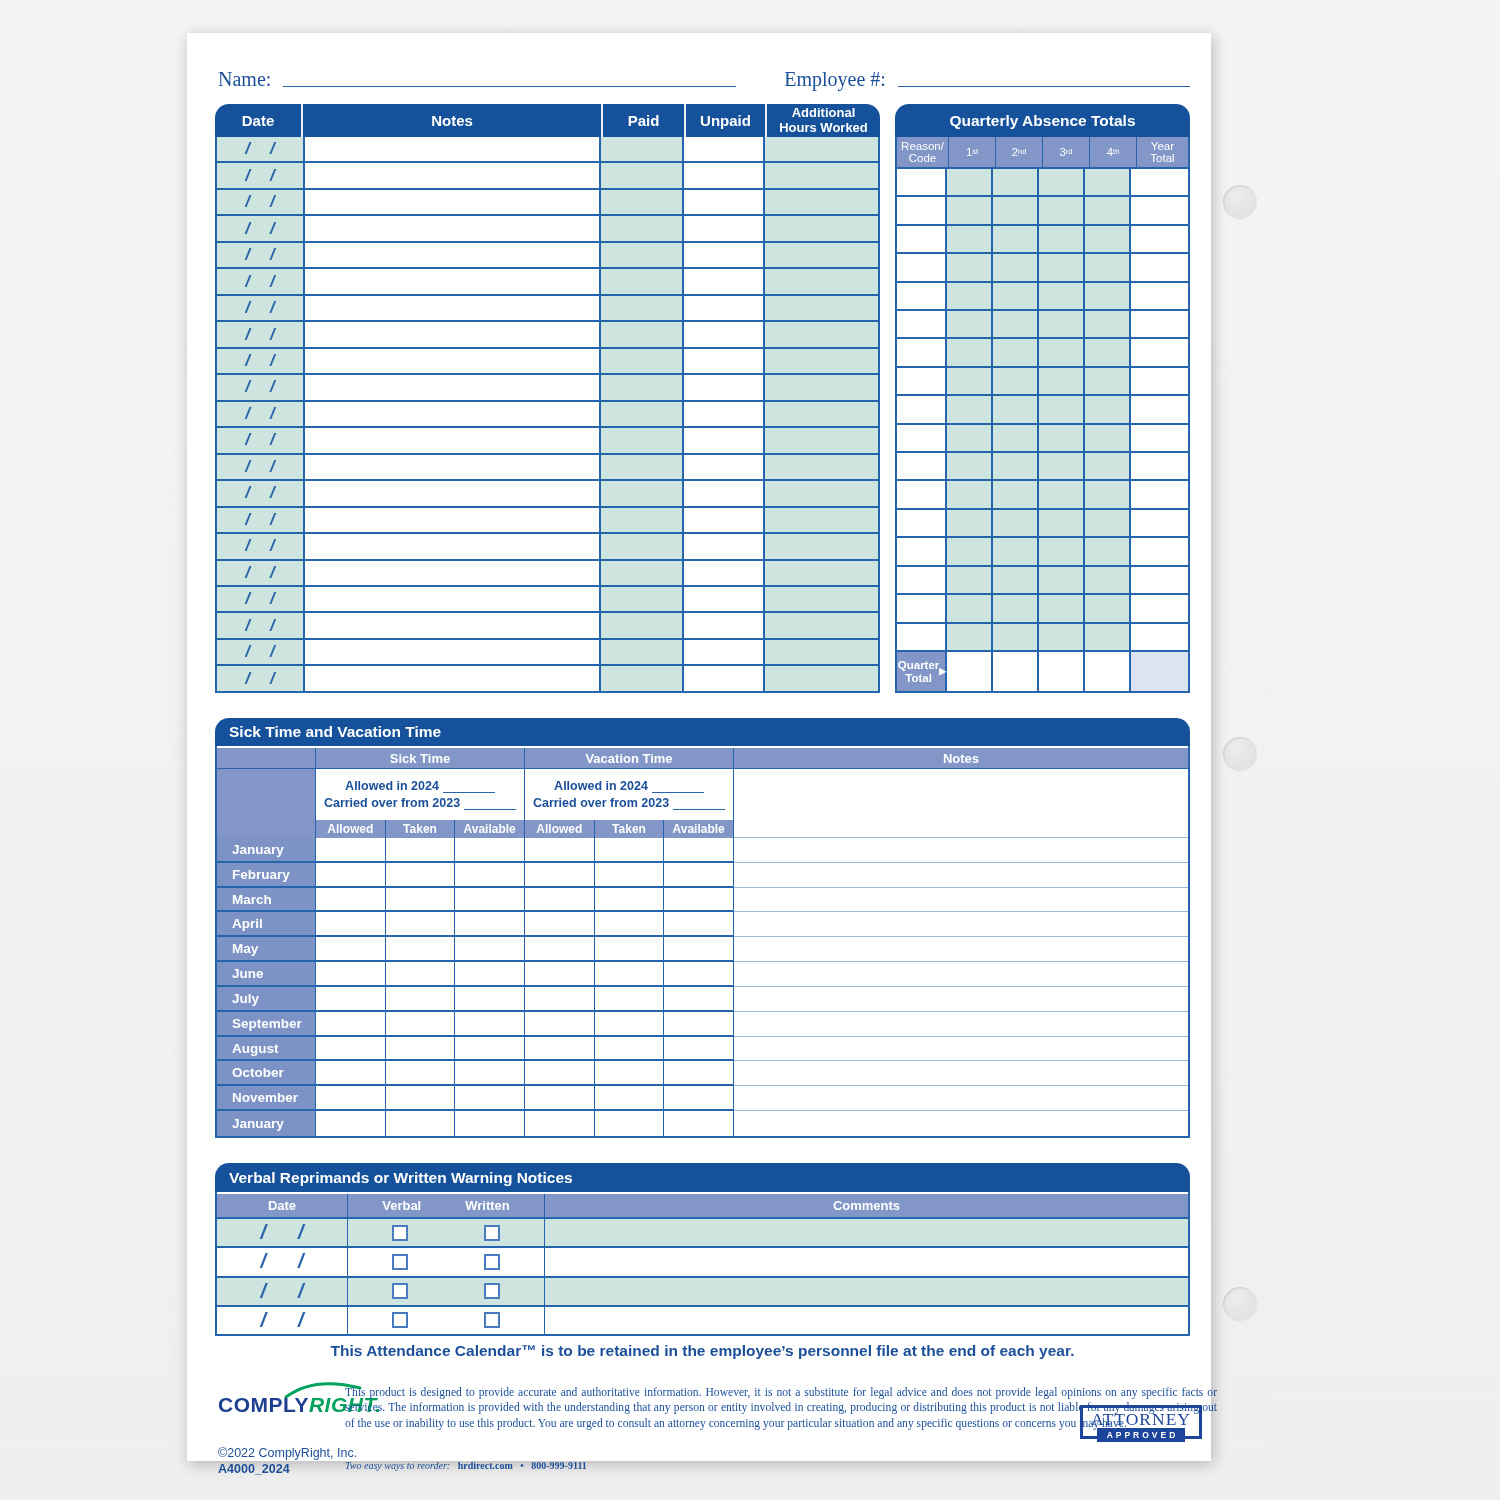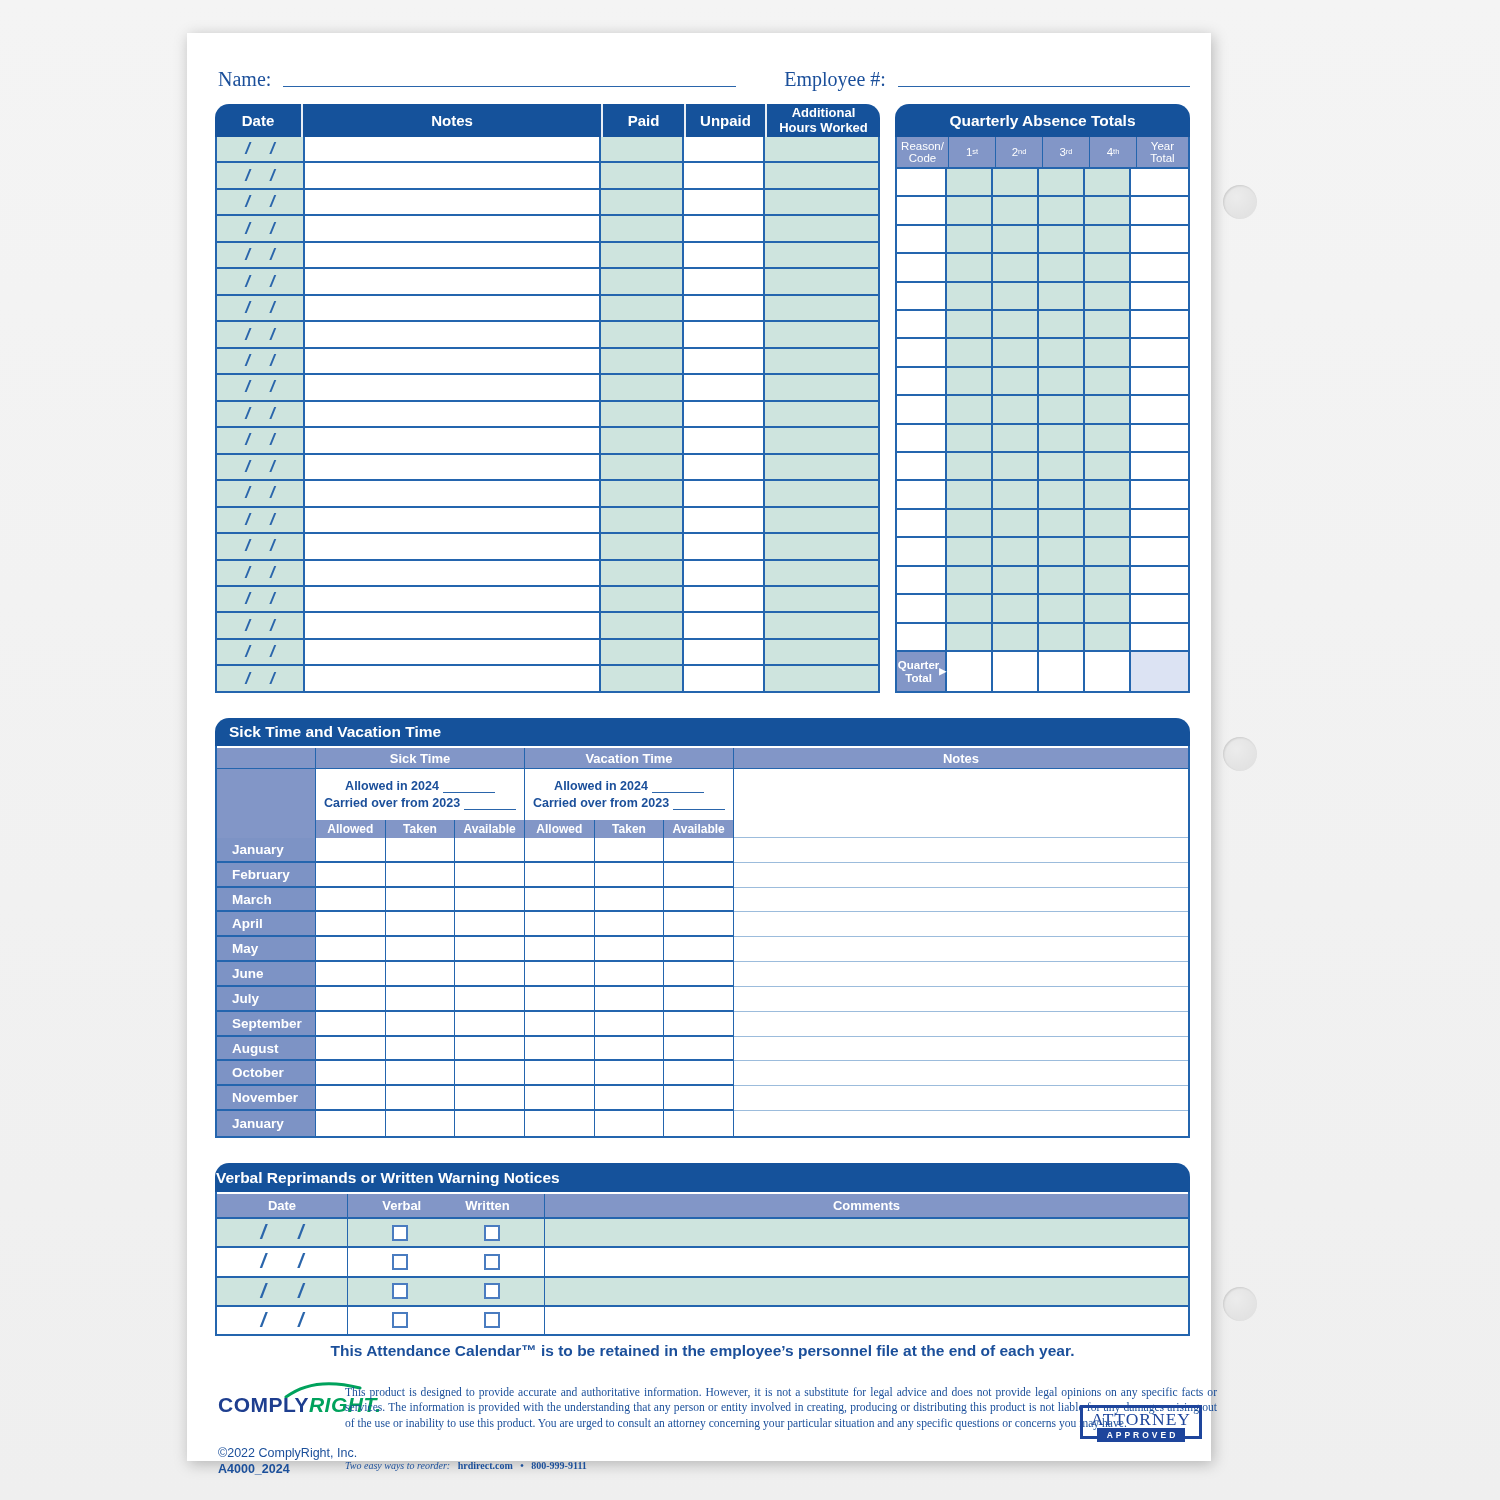--- a/index.html
+++ b/index.html
@@ -95,21 +95,21 @@
   .m-label{width:99px;background:var(--month-blue);color:#fff;font-weight:bold;font-size:13.5px;display:flex;align-items:center;
            padding-left:15px;border-right:1.5px solid var(--border-blue);border-bottom:2px solid var(--border-blue);}
   .m-row:last-child .m-label{border-bottom:none;}
   .m-cell{width:69.67px;background:#fff;border-right:1px solid var(--border-blue);border-bottom:2px solid var(--border-blue);}
   .m-cell.gend{border-right:1.5px solid var(--border-blue);}
   .m-row:last-child .m-cell{border-bottom:none;}
   .m-notes{flex:1;background:#fff;border-bottom:1px solid var(--rule-blue);}
   .m-row:last-child .m-notes{border-bottom:none;}
   
   .rep{position:absolute;left:28px;top:1130px;width:975px;height:173px;}
-  .rep-title{height:29px;display:flex;align-items:center;padding-left:1px;font-size:15.5px;}
+  .rep-title{height:29px;display:flex;align-items:center;padding-left:14px;font-size:15.5px;}
   .rep-frame{border:2.5px solid var(--border-blue);border-top:none;height:144px;display:flex;flex-direction:column;}
   .rep-sub{display:flex;height:25px;background:var(--band-blue);color:#fff;font-weight:bold;font-size:13px;border-top:2px solid #fff;}
   .rep-sub>div{display:flex;align-items:center;justify-content:center;border-right:1.5px solid var(--border-blue);}
   .rep-sub>div:last-child{border-right:none;}
   .rw-date{width:131px;}
   .rw-vw{width:197px;}
   .rw-com{flex:1;}
   .rep-row{flex:1;display:flex;border-top:2px solid var(--border-blue);}
   .rep-row.teal>div{background:var(--teal);}
   .rep-row>div{background:#fff;border-right:1.5px solid var(--border-blue);display:flex;align-items:center;justify-content:center;}

